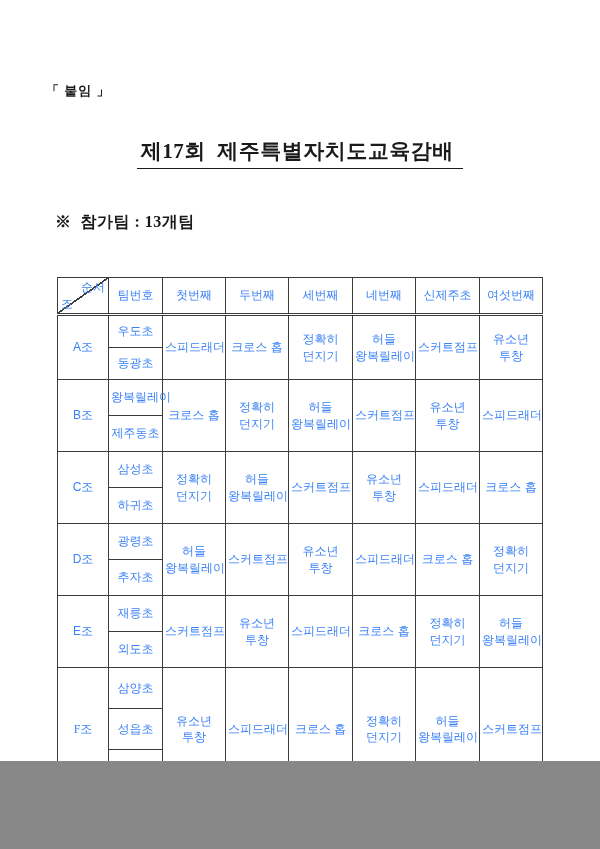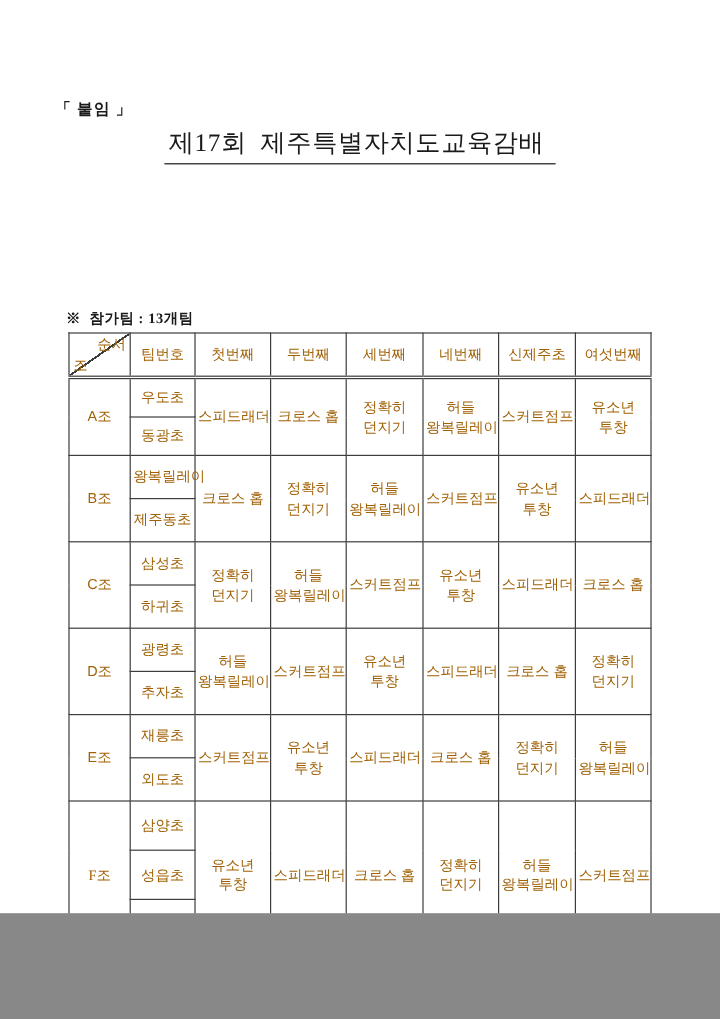--- a/index.html
+++ b/index.html
@@ -16,42 +16,43 @@
   .attachment {
     position: absolute; left: 46px; top: 82px;
     font-size: 13px; font-weight: bold; letter-spacing: 1px;
     white-space: pre;
   }
   .title-wrap { position: absolute; left: 0; width: 100%; text-align: center; }
   .title1 { top: 105px; }
   .title2 { top: 141px; }
   .title-text {
     display: inline-block;
-    font-size: 21px; font-weight: normal;
+    font-size: 21px; font-weight: bold;
     white-space: pre;
     border-bottom: 1.6px solid #1a1a1a;
     padding: 0 4px 3px 4px;
     letter-spacing: 0.5px;
+    margin-top: 32px;
   }
   .note {
     position: absolute; left: 55px;
-    font-size: 12px; font-weight: bold;
-    white-space: pre; letter-spacing: 0.5px; margin-top: 45px;
+    font-size: 16px; font-weight: bold;
+    white-space: pre; letter-spacing: 0.5px;
   }
   .note1 { top: 212px; }
   .note2 { top: 238px; }
 
   table.schedule {
     position: absolute; left: 57px; top: 277px;
     border-collapse: collapse;
     table-layout: fixed;
     width: 485px;
     font-family: "Liberation Sans", sans-serif;
     font-size: 12px;
-    color: #a16207;
+    color: #3b82f6;
   }
   table.schedule td, table.schedule th {
     border: 1px solid #3c3c3c;
     text-align: center;
     vertical-align: middle;
     padding: 1px 2px;
     font-weight: normal;
     word-break: keep-all;
     line-height: 1.35;
   }

